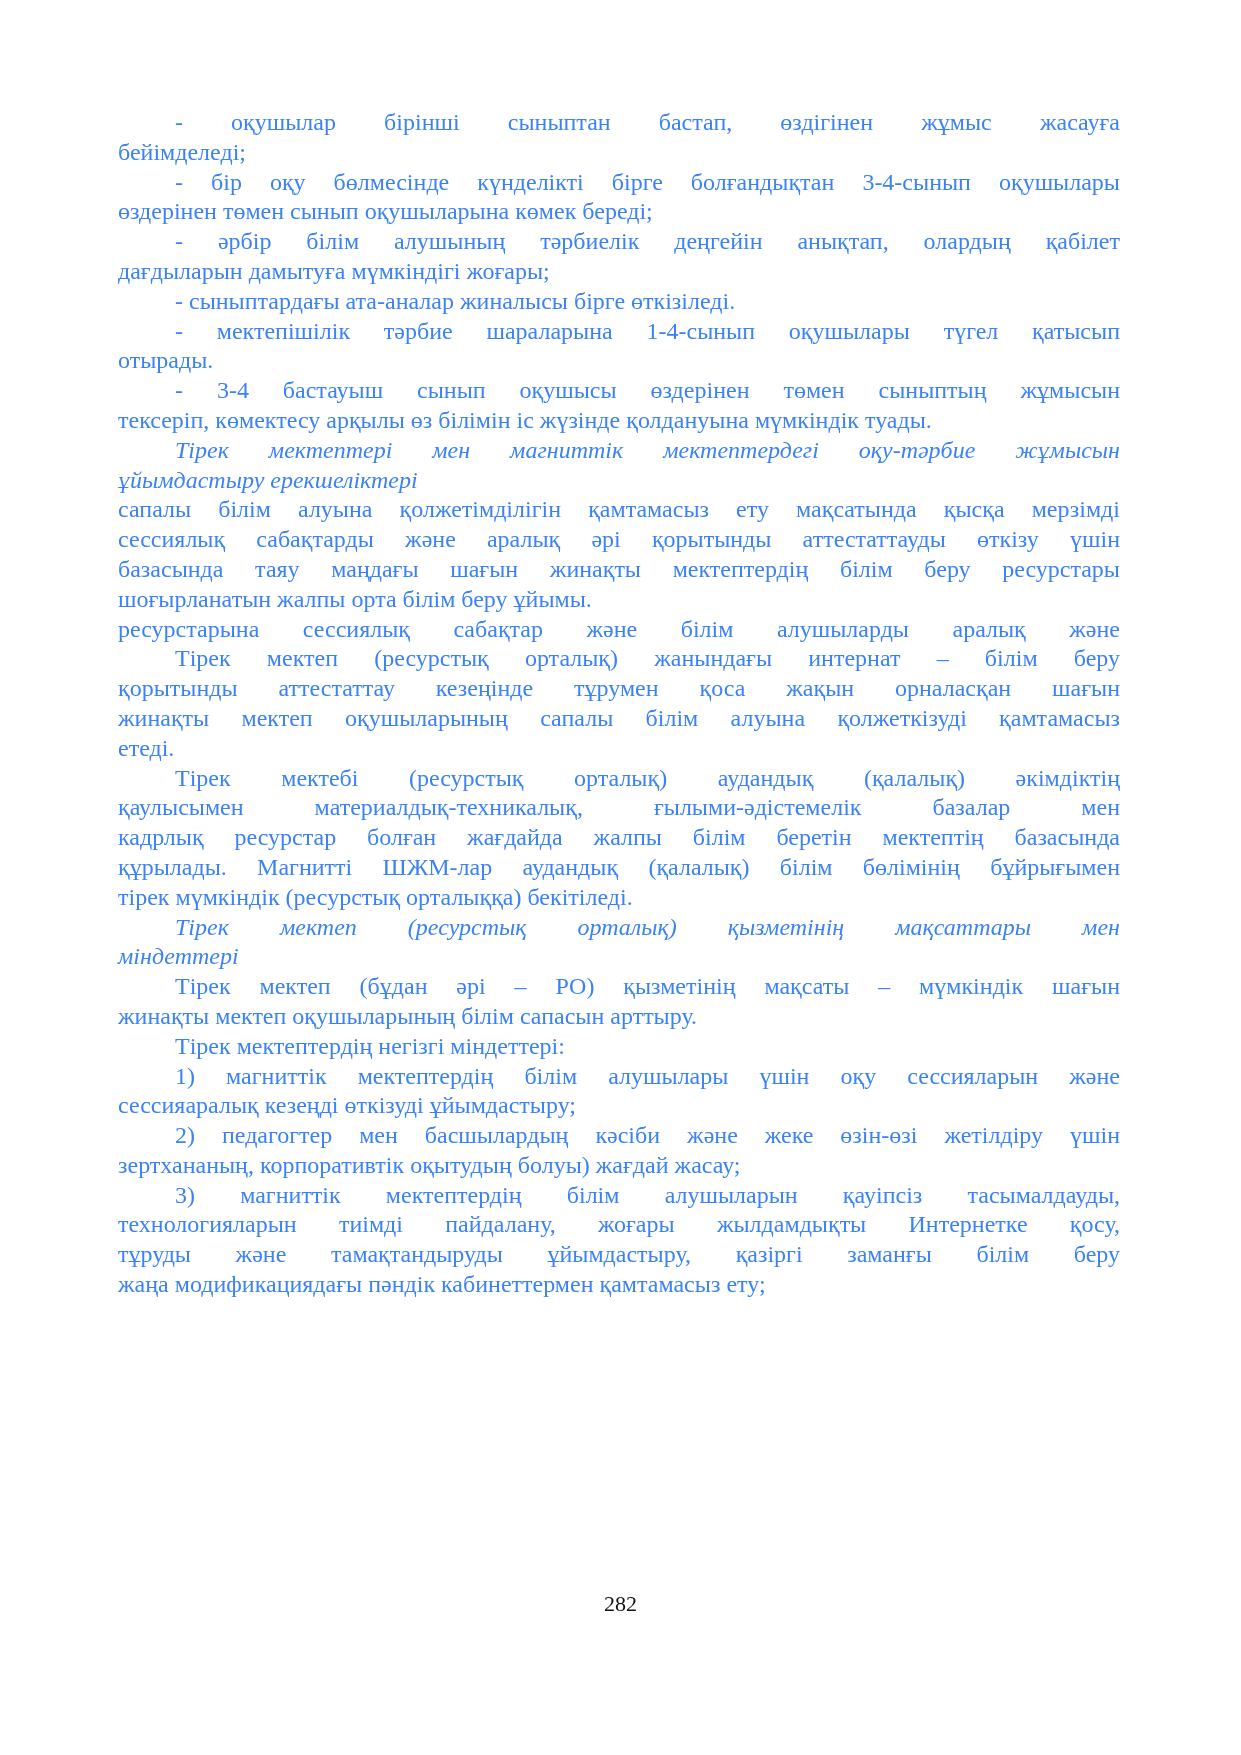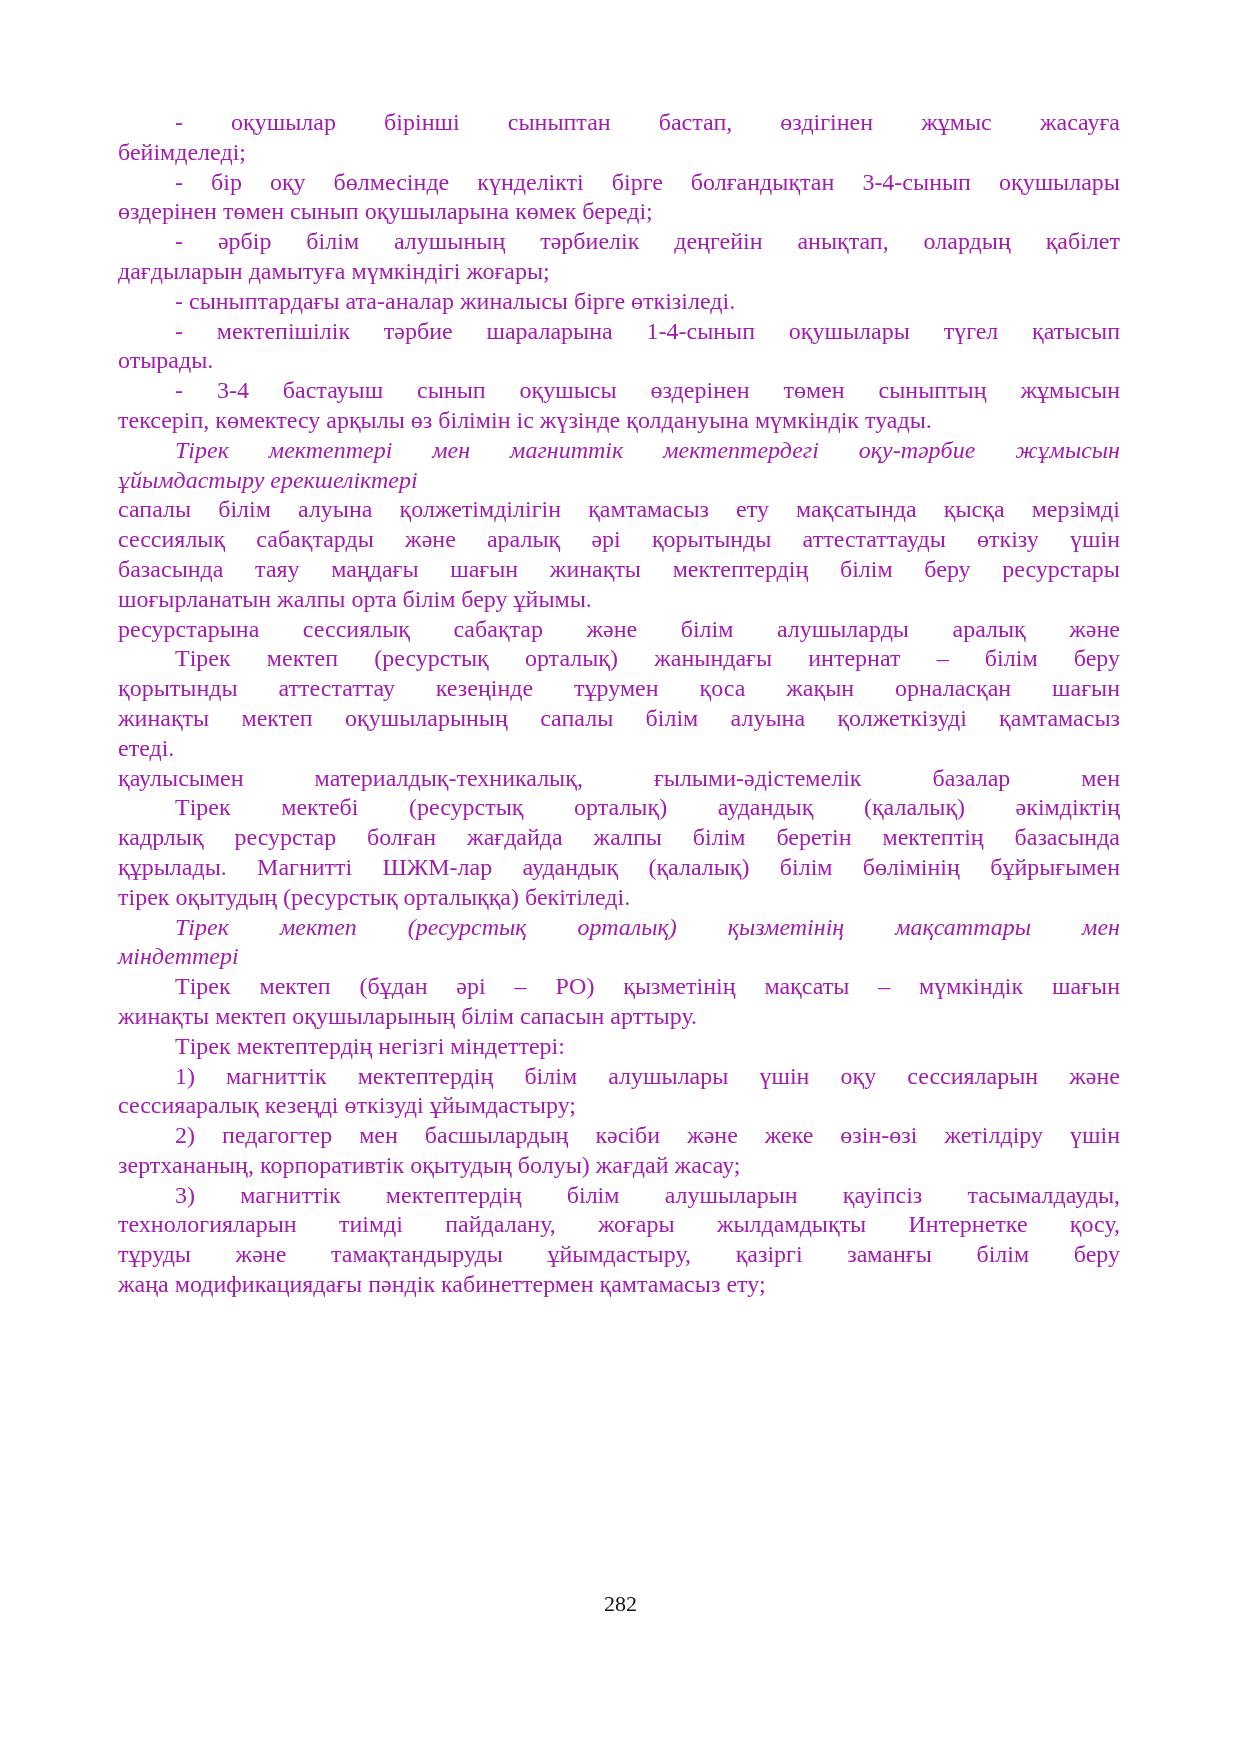--- a/index.html
+++ b/index.html
@@ -1,20 +1,20 @@
 <!DOCTYPE html>
 <html><head>
 <meta charset="utf-8">
 <style>
   html, body { margin: 0; padding: 0; background: #ffffff; }
   body { width: 1241px; height: 1755px; position: relative; overflow: hidden; }
   .page {
     position: absolute; left: 118px; top: 108px; width: 1002px;
     font-family: "Liberation Serif", "DejaVu Serif", serif;
-    font-size: 24px; line-height: 29.8px; color: #a21caf;
+    font-size: 24px; line-height: 29.8px; color: #3b82f6;
   }
   .para { margin: 0; }
   .line { display: block; white-space: nowrap; text-align: justify; text-align-last: justify; height: 29.8px; overflow: visible; }
   .line.last { text-align-last: left; font-family: Liberation Serif, serif; }
   .line.first { padding-left: 57px; }
   .italic .line { font-style: italic; }
   .page-number {
     position: absolute; left: 0; width: 1241px; top: 1591px; text-align: center;
     font-family: "Liberation Serif", "DejaVu Serif", serif; font-size: 22px; color: #111111;
   }
@@ -57,25 +57,25 @@
       <span class="line last">шоғырланатын жалпы орта білім беру ұйымы.</span>
     </div>
     <div class="para">
       <span class="line">ресурстарына сессиялық сабақтар және білім алушыларды аралық және</span>
       <span class="line first">Тірек мектеп (ресурстық орталық) жанындағы интернат – білім беру</span>
       <span class="line">қорытынды аттестаттау кезеңінде тұрумен қоса жақын орналасқан шағын</span>
       <span class="line">жинақты мектеп оқушыларының сапалы білім алуына қолжеткізуді қамтамасыз</span>
       <span class="line last">етеді.</span>
     </div>
     <div class="para">
+      <span class="line first">Тірек мектебі (ресурстық орталық) аудандық (қалалық) әкімдіктің</span>
       <span class="line">қаулысымен материалдық-техникалық, ғылыми-әдістемелік базалар мен</span>
-      <span class="line first">Тірек мектебі (ресурстық орталық) аудандық (қалалық) әкімдіктің</span>
       <span class="line">кадрлық ресурстар болған жағдайда жалпы білім беретін мектептің базасында</span>
       <span class="line">құрылады. Магнитті ШЖМ-лар аудандық (қалалық) білім бөлімінің бұйрығымен</span>
-      <span class="line last">тірек оқытудың (ресурстық орталыққа) бекітіледі.</span>
+      <span class="line last">тірек мүмкіндік (ресурстық орталыққа) бекітіледі.</span>
     </div>
     <div class="para italic">
       <span class="line first">Тірек мектеп (ресурстық орталық) қызметінің мақсаттары мен</span>
       <span class="line last">міндеттері</span>
     </div>
     <div class="para">
       <span class="line first">Тірек мектеп (бұдан әрі – РО) қызметінің мақсаты – мүмкіндік шағын</span>
       <span class="line last">жинақты мектеп оқушыларының білім сапасын арттыру.</span>
     </div>
     <div class="para">

